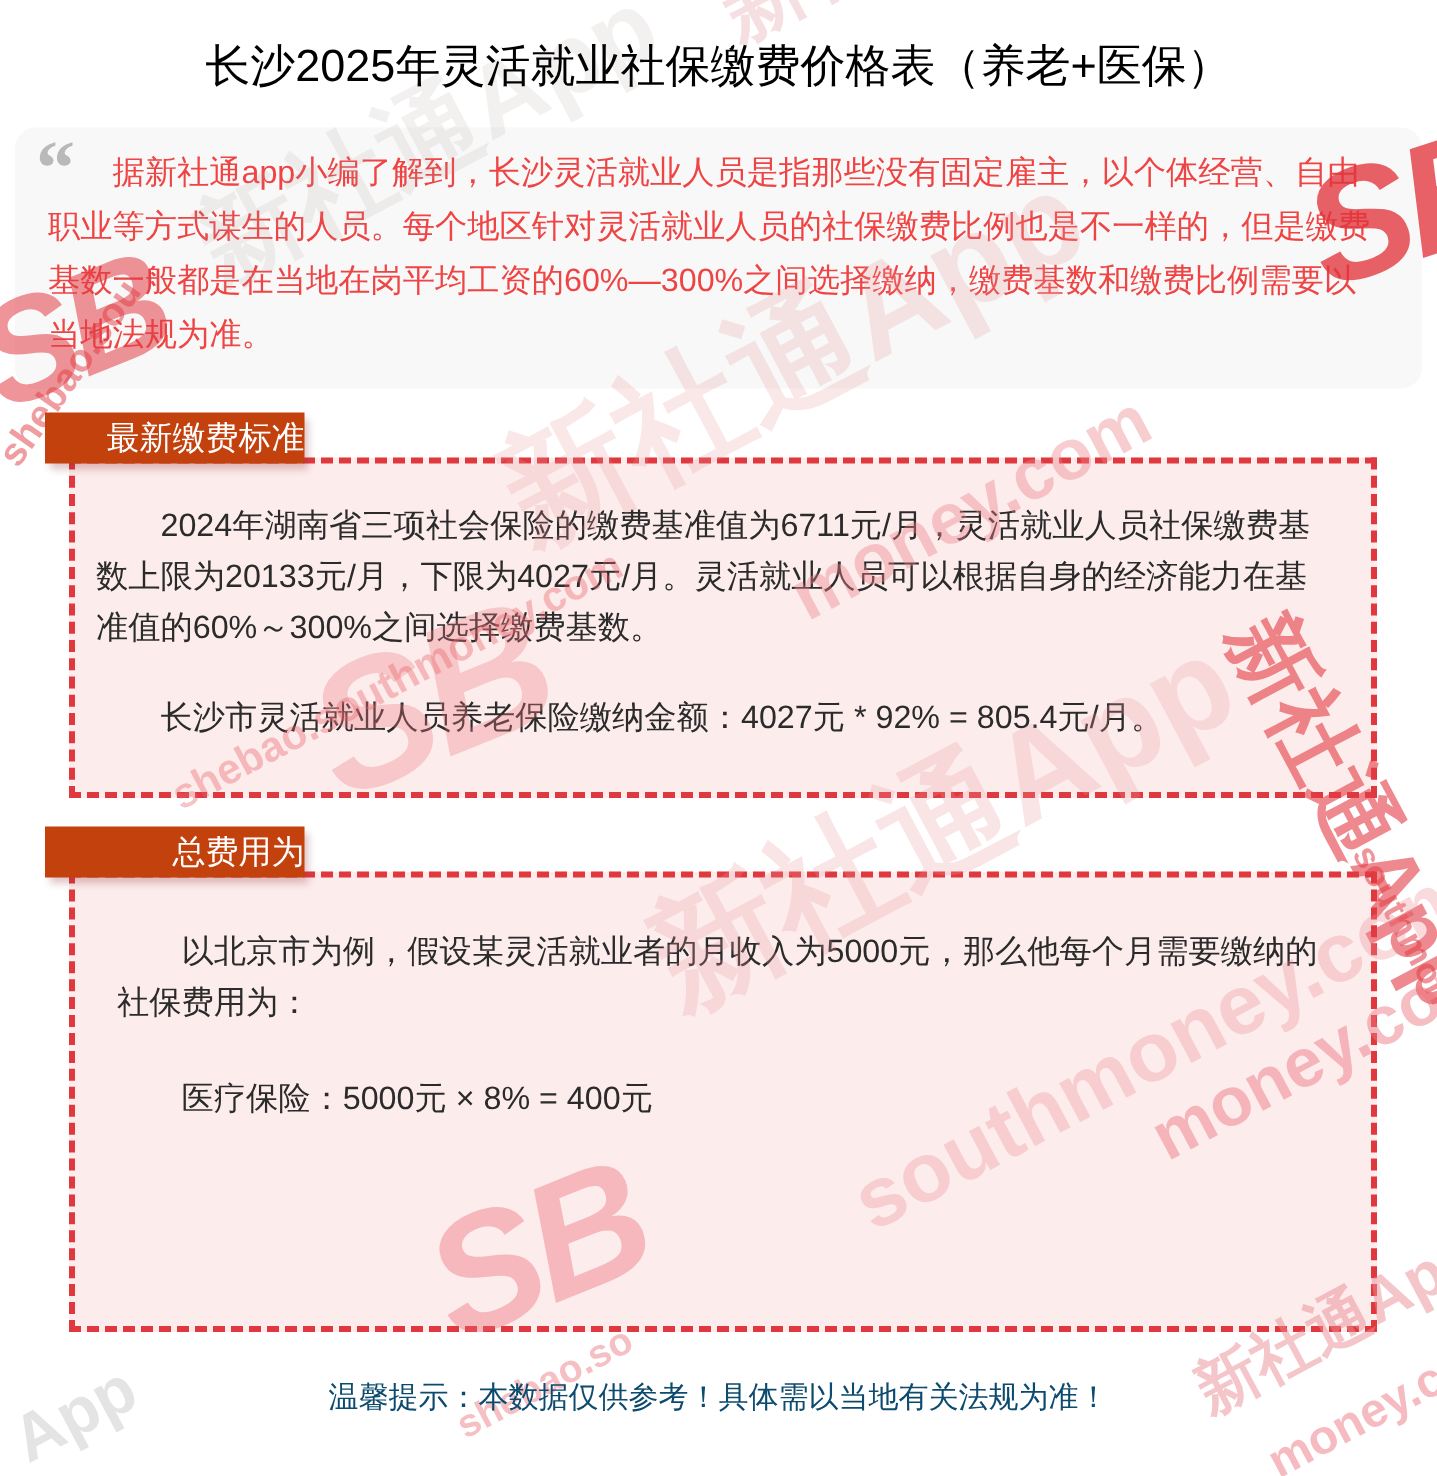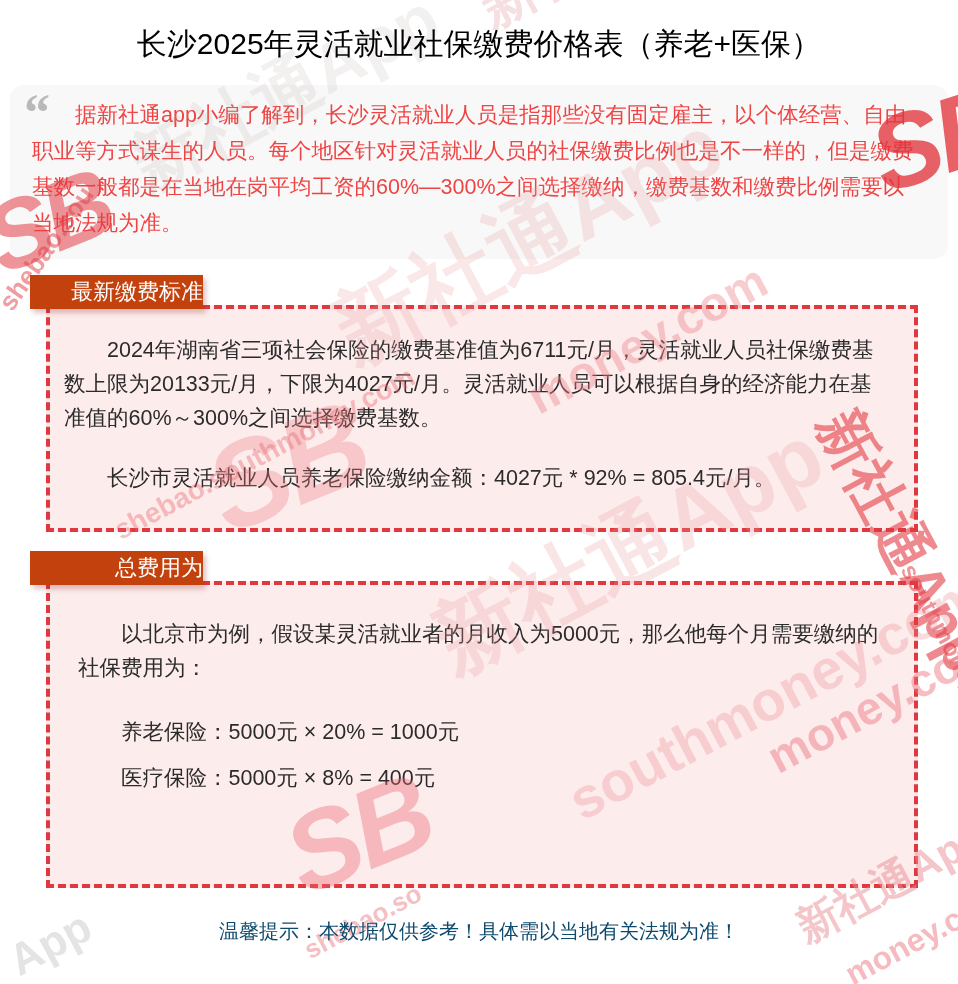--- a/index.html
+++ b/index.html
@@ -132,19 +132,18 @@
 
   <div class="badge">最新缴费标准</div>
   <div class="dashed-box">
     <p>2024年湖南省三项社会保险的缴费基准值为6711元/月，灵活就业人员社保缴费基数上限为20133元/月，下限为4027元/月。灵活就业人员可以根据自身的经济能力在基准值的60%～300%之间选择缴费基数。</p>
     <p>长沙市灵活就业人员养老保险缴纳金额：4027元 * 92% = 805.4元/月。</p>
   </div>
 
   <div class="badge badge2">总费用为</div>
   <div class="dashed-box box2">
     <p class="first">以北京市为例，假设某灵活就业者的月收入为5000元，那么他每个月需要缴纳的社保费用为：</p>
-    <p>养老保险：5000元 × 20% = 1000元</p>
     <p>医疗保险：5000元 × 8% = 400元</p>
   </div>
 
   <p class="footer">温馨提示：本数据仅供参考！具体需以当地有关法规为准！</p>
 
 </div>
 
 </body></html>

